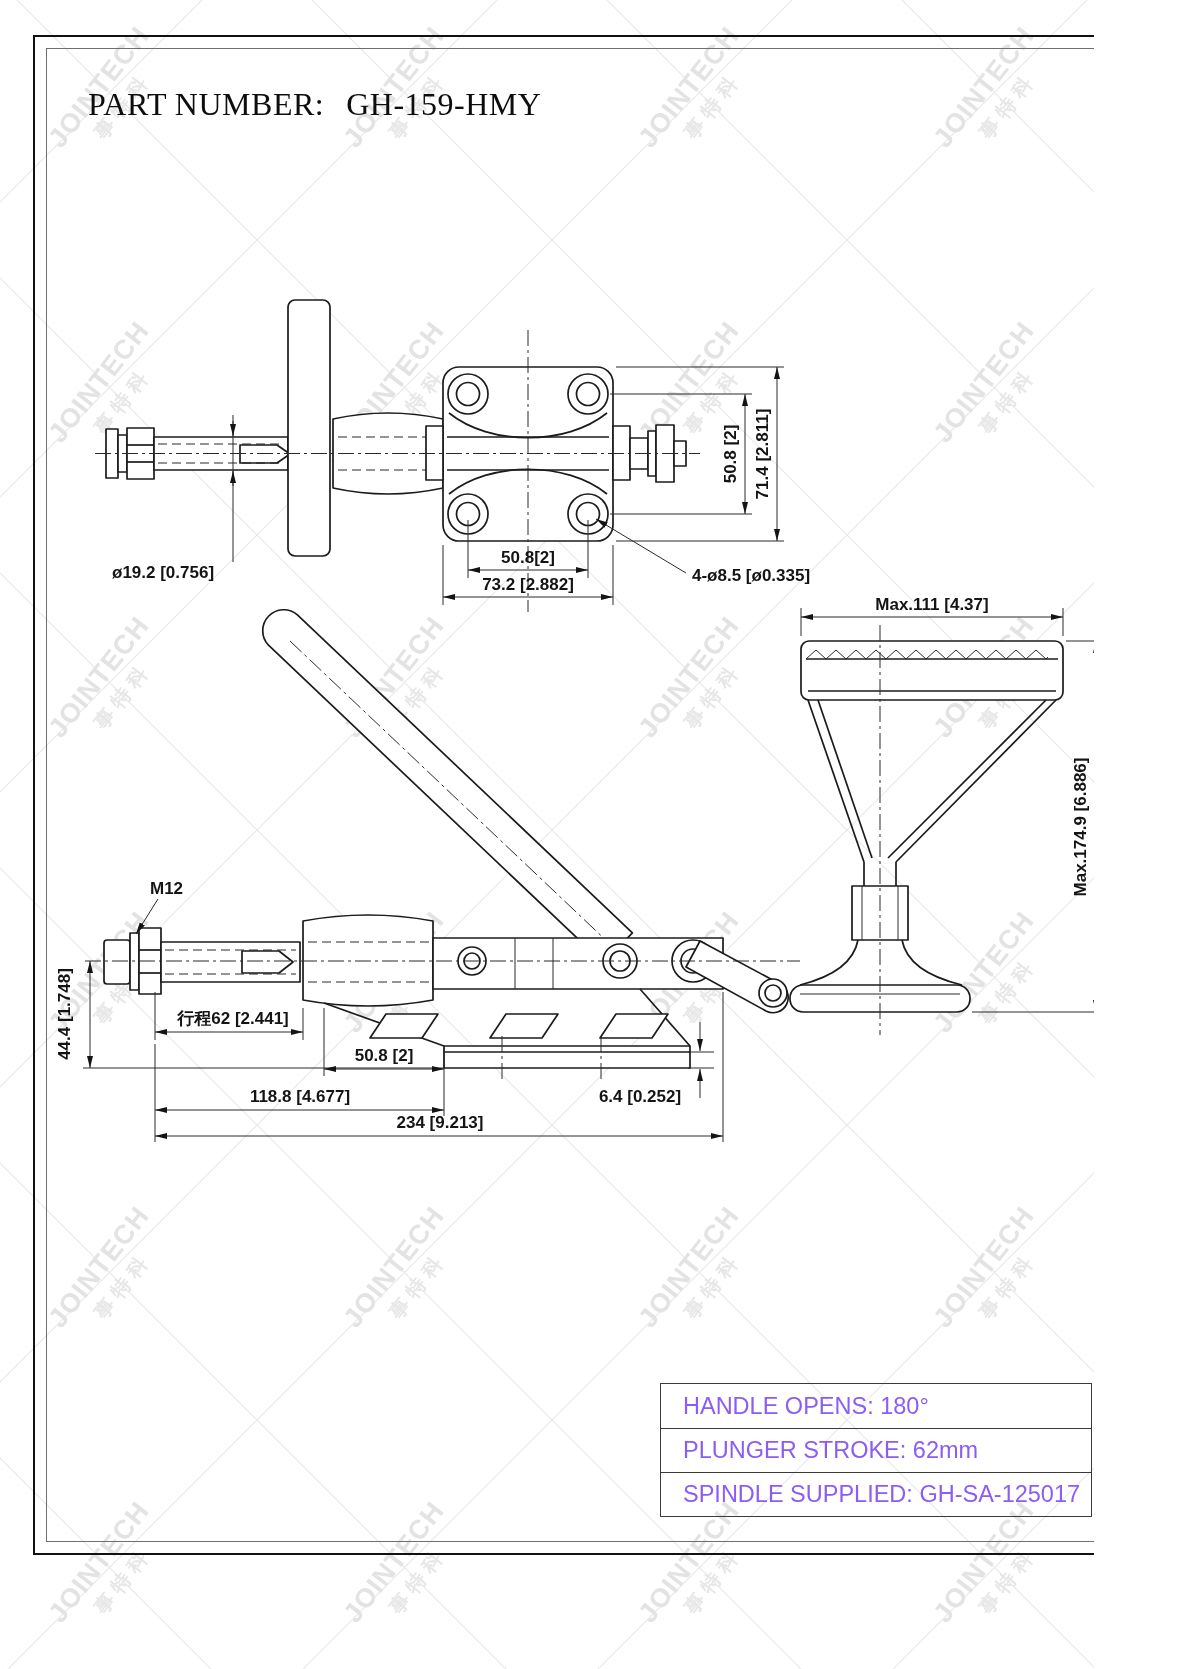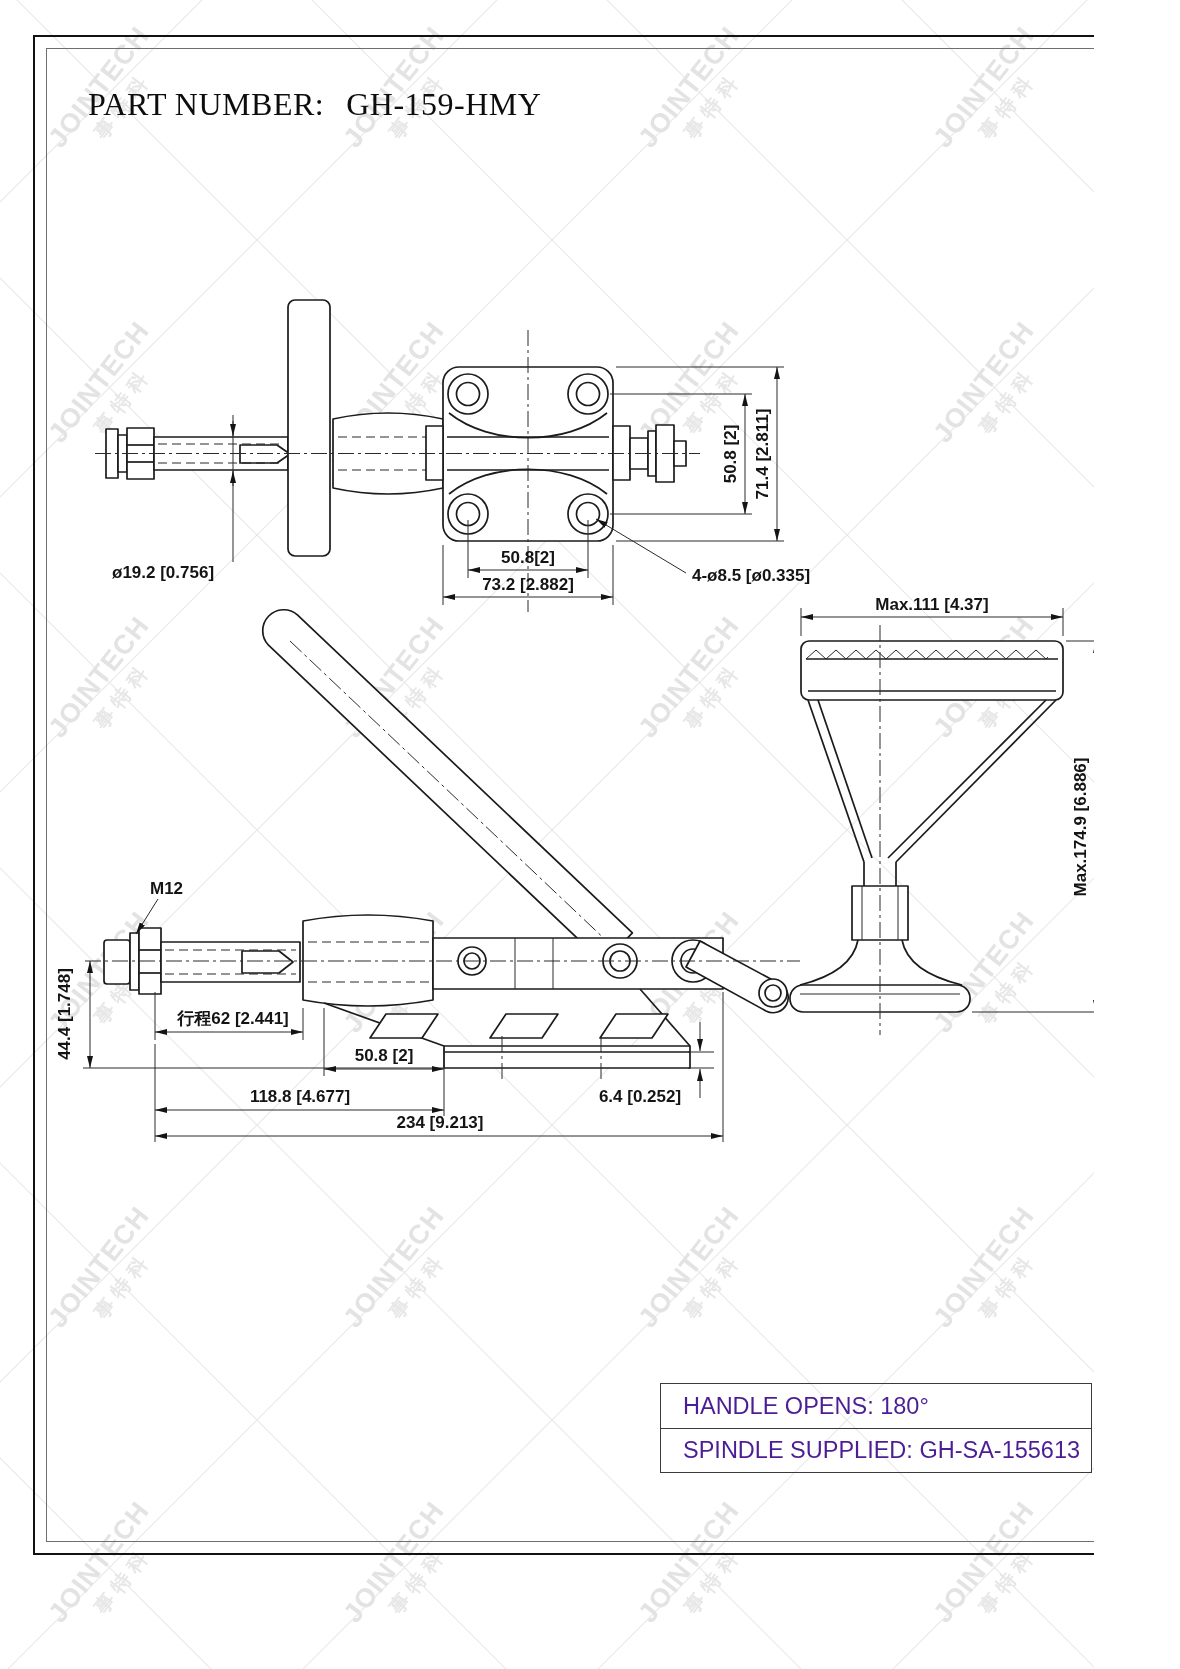--- a/index.html
+++ b/index.html
@@ -9,21 +9,21 @@
         border:2.5px solid #111;box-sizing:border-box;}
   .frame-inner{position:absolute;left:46px;top:48px;width:1088px;height:1494px;
         border:1px solid #6f6f6f;box-sizing:border-box;}
   .title{position:absolute;left:88px;top:86px;display:flex;gap:22px;
         font-family:"Liberation Serif","DejaVu Serif",serif;
         font-size:32px;color:#0d0d0d;letter-spacing:.5px;}
   .drawing{position:absolute;left:0;top:0;}
   .spec-table{position:absolute;left:660px;top:1383px;width:432px;
         border:1.6px solid #3a3a3a;box-sizing:border-box;background:transparent;}
   .spec-row{height:44px;display:flex;align-items:center;padding-left:22px;
-        font-size:23.5px;color:#4c1d95;border-top:1.2px solid #3a3a3a;box-sizing:border-box;}
+        font-size:23.5px;color:#8b5cf6;border-top:1.2px solid #3a3a3a;box-sizing:border-box;}
   .spec-row:first-child{border-top:none;}
   
   .obj{stroke:#1b1b1b;stroke-width:1.7;fill:none;stroke-linejoin:round;}
   .objf{stroke:#1b1b1b;stroke-width:1.7;fill:#fff;stroke-linejoin:round;}
   .thin{stroke:#2a2a2a;stroke-width:1;fill:none;}
   .hid{stroke:#2a2a2a;stroke-width:1.1;fill:none;stroke-dasharray:9 5;}
   .cl{stroke:#2a2a2a;stroke-width:1;fill:none;stroke-dasharray:16 4 3 4;}
   .dimtxt{font-family:"Liberation Sans","DejaVu Sans",sans-serif;font-weight:700;
         font-size:17px;fill:#141414;}
   .wm-brand{font-family:"Liberation Sans",sans-serif;font-weight:700;font-size:27px;
@@ -298,17 +298,20 @@
         <text class="dimtxt" transform="rotate(-90 1086 827)" x="1086" y="827" text-anchor="middle">Max.174.9 [6.886]</text>
       </g>
     </g>
   </svg>
 
   <div class="spec-table">
     <div class="spec-row">
       <span>HANDLE OPENS: 180°</span>
     </div>
     <div class="spec-row">
-      <span>SPINDLE SUPPLIED: GH-SA-155613</span>
+      <span>PLUNGER STROKE: 62mm</span>
+    </div>
+    <div class="spec-row">
+      <span>SPINDLE SUPPLIED: GH-SA-125017</span>
     </div>
   </div>
 
 </div>
 
 </body></html>

